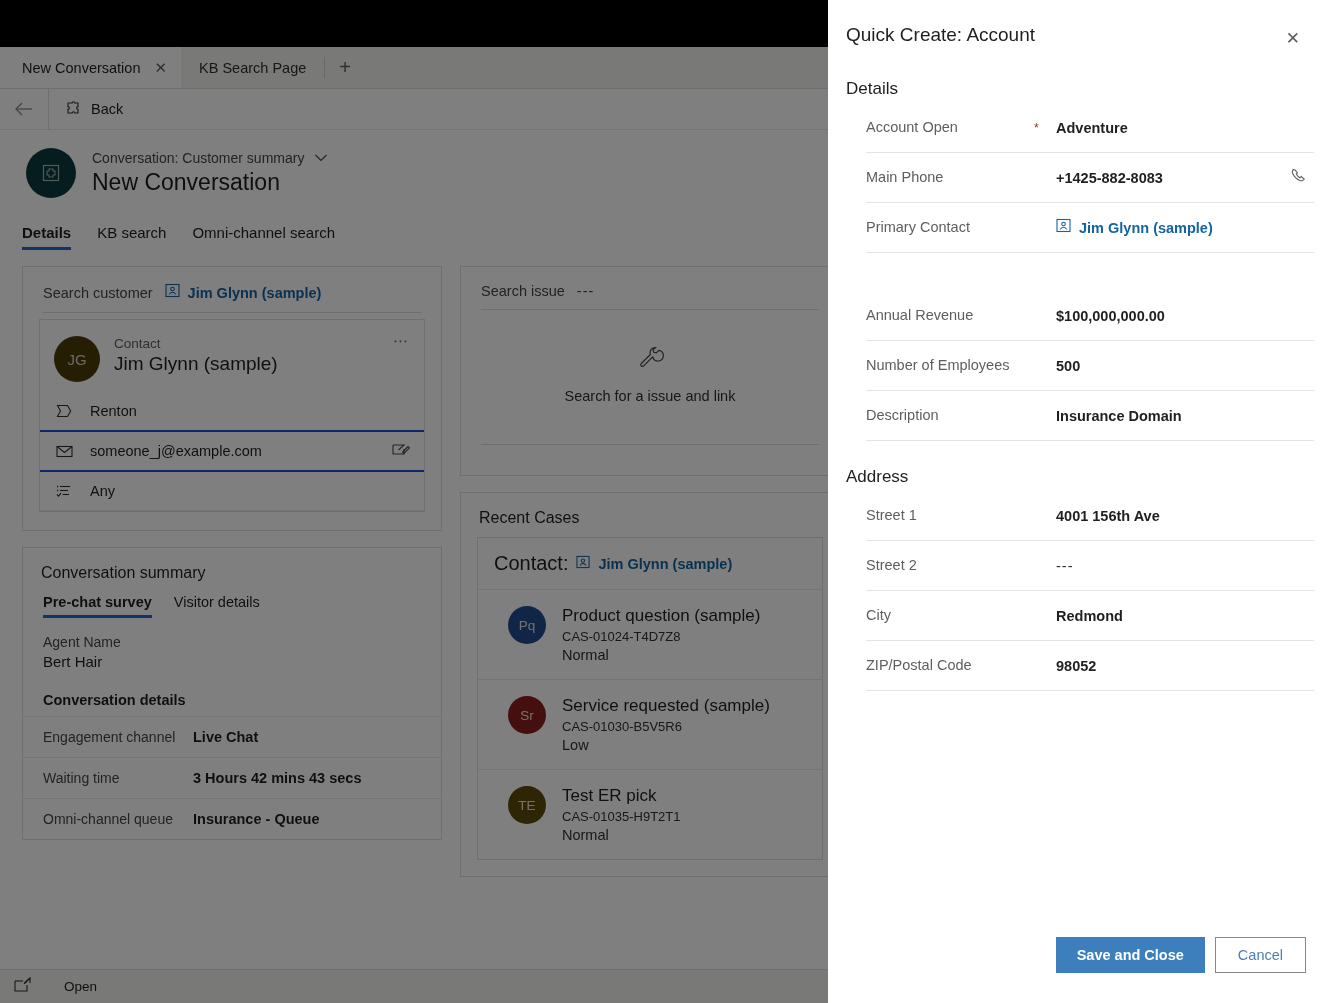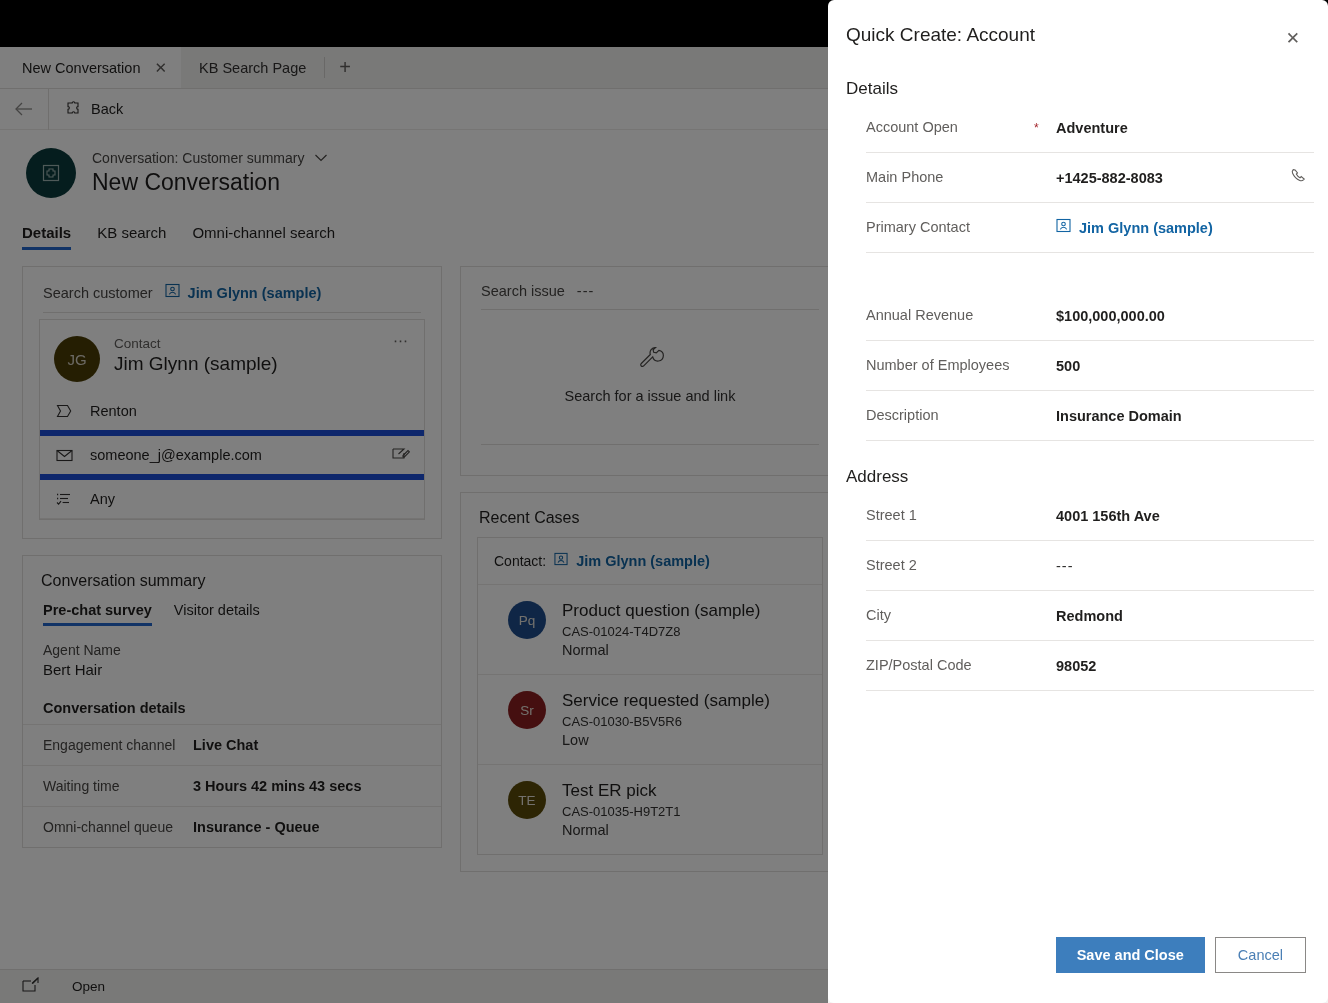--- a/index.html
+++ b/index.html
@@ -69,21 +69,21 @@
   .linkrow { display: flex; align-items: center; gap: 8px; }
   .hr { height: 1px; background: #e1dfdd; margin: 0 20px; }
 
   .contactcard { border: 1px solid #e1dfdd; margin: 6px 16px 18px 16px; }
   .cc-head { display: flex; align-items: flex-start; padding: 16px 14px 10px 14px; gap: 14px; position: relative; }
   .cc-av { width: 46px; height: 46px; border-radius: 50%; display: flex; align-items: center; justify-content: center;
            color: #d9d4c8; font-size: 15px; flex: none; }
   .cc-type { font-size: 13.5px; color: #605e5c; }
   .cc-name { font-size: 19px; color: #201f1e; margin-top: 2px; }
   .cc-ell { position: absolute; right: 14px; top: 12px; color: #605e5c; font-size: 15px; letter-spacing: 2px; }
-  .cc-row { display: flex; align-items: center; gap: 16px; padding: 11px 14px; border-bottom: 6px solid #1d4ed8; position: relative; }
+  .cc-row { display: flex; align-items: center; gap: 16px; padding: 11px 14px; border-bottom: 2px solid #1d4ed8; position: relative; }
   .cc-row:last-child { border-bottom: 1px solid #ebe9e7; }
   .cc-ico { width: 20px; display: flex; justify-content: center; flex: none; }
   .cc-val { font-size: 14.5px; color: #201f1e; }
   .cc-act { position: absolute; right: 14px; }
 
   .subtabs { display: flex; gap: 22px; padding: 6px 20px 0 20px; }
   .subtab { font-size: 14.5px; color: #201f1e; padding-bottom: 8px; position: relative; }
   .subtab.sel { font-weight: 600; }
   .subtab.sel::after { content:""; position:absolute; left:0; right:0; bottom:0; height:3px; background:#2266cc; }
 
@@ -92,39 +92,39 @@
   .secthead { font-size: 14.5px; font-weight: 600; color: #201f1e; padding: 22px 20px 8px 20px; }
   .kv { display: flex; padding: 12px 20px; border-top: 1px solid #ebe9e7; }
   .kv .k { width: 150px; font-size: 14px; color: #484644; }
   .kv .v { font-size: 14.5px; color: #201f1e; font-weight: 600; }
 
   .issue-empty { display: flex; flex-direction: column; align-items: center; gap: 12px; padding: 34px 0 40px 0; }
   .issue-empty .t { font-size: 14.5px; color: #323130; text-align: center; }
 
   .casehost { border: 1px solid #e1dfdd; margin: 4px 16px 16px 16px; }
   .case-hdr { display: flex; align-items: center; gap: 8px; padding: 14px 16px; }
-  .case-hdr .lbl { font-size: 14px; color: #201f1e; }
+  .case-hdr .lbl { font-size: 20px; color: #201f1e; }
   .caserow { display: flex; align-items: flex-start; gap: 16px; padding: 16px 16px 16px 30px; border-top: 1px solid #ebe9e7; }
   .caseav { width: 38px; height: 38px; border-radius: 50%; display: flex; align-items: center; justify-content: center;
             color: #e6e2da; font-size: 13.5px; flex: none; }
   .case-t { font-size: 17px; color: #201f1e; }
   .case-n { font-size: 13px; color: #323130; margin-top: 3px; }
   .case-p { font-size: 14.5px; color: #323130; margin-top: 3px; }
 
   .statusbar { position: absolute; left: 0; bottom: 0; width: 828px; height: 34px; background: #f3f2f1;
-               border-top: 1px solid #e1dfdd; display: flex; align-items: center; gap: 32px; padding-left: 22px; }
+               border-top: 1px solid #e1dfdd; display: flex; align-items: center; gap: 32px; padding-left: 14px; }
   .statusbar .st { font-size: 13.5px; color: #201f1e; }
 
   
   .scrim { position: absolute; left: 0; top: 47px; width: 828px; height: 956px; background: rgba(0,0,0,0.5); }
 
   
   .panel {
     position: absolute; right: 0; top: 0; width: 500px; height: 1003px;
-    background: #fff; display: flex; flex-direction: column; border-radius: 6px;
+    background: #fff; display: flex; flex-direction: column;
   }
   .p-head { display: flex; align-items: flex-start; justify-content: space-between; padding: 24px 22px 0 18px; }
   .p-title { font-size: 19px; color: #201f1e; font-weight: 400; }
   .p-close { font-size: 17px; color: #605e5c; line-height: 1; padding: 6px; }
   .p-sect { font-size: 17px; color: #201f1e; padding: 26px 0 4px 18px; }
   .p-body { flex: 1; overflow: hidden; }
   .p-row { display: flex; align-items: center; margin: 0 14px 0 38px; border-bottom: 1px solid #e6e4e2;
            min-height: 50px; padding: 8px 0; position: relative; }
   .p-k { width: 168px; font-size: 14.5px; color: #605e5c; line-height: 1.35; flex: none; }
   .p-req { width: 22px; color: #a4262c; font-size: 12px; flex: none; }

